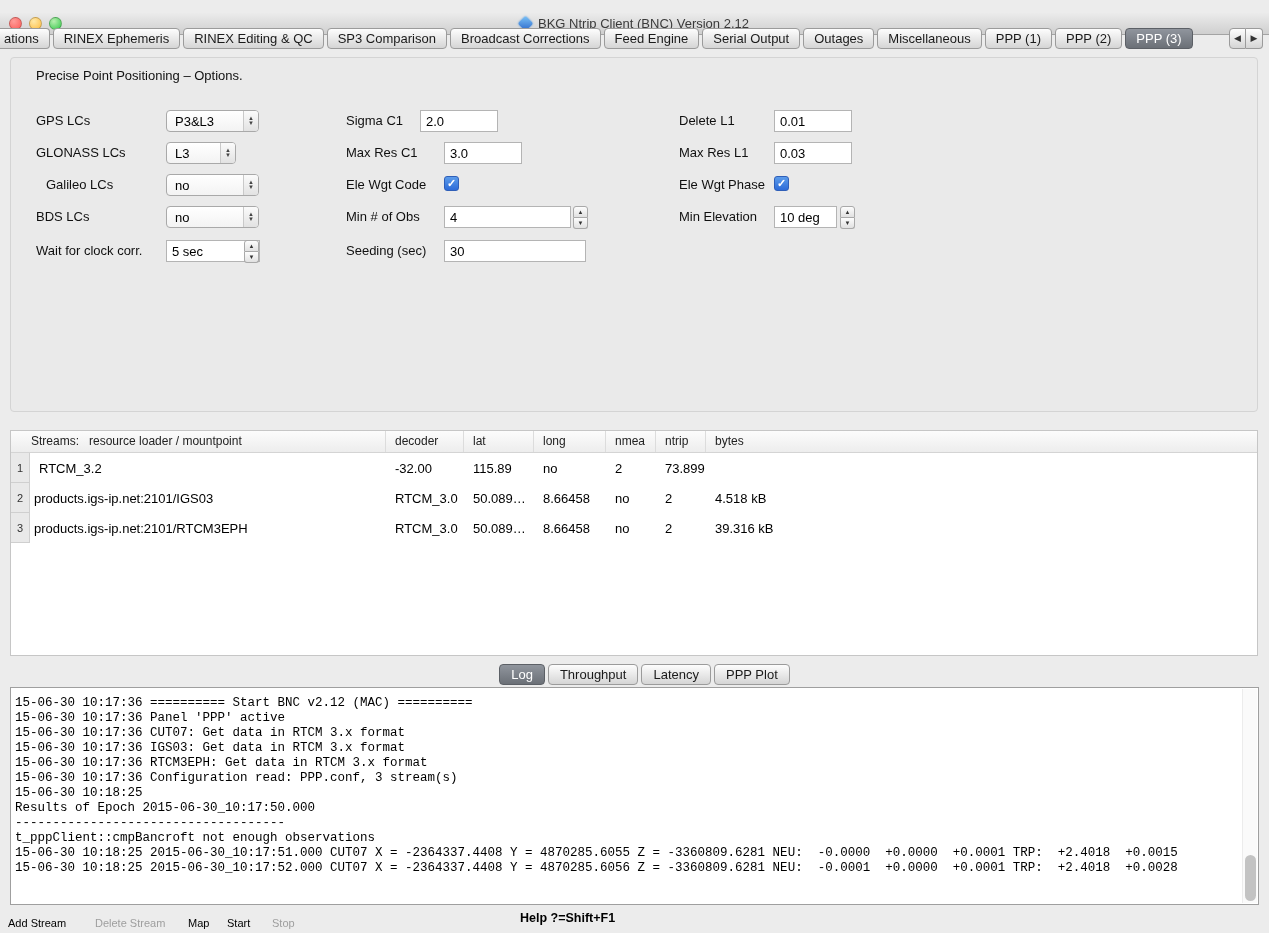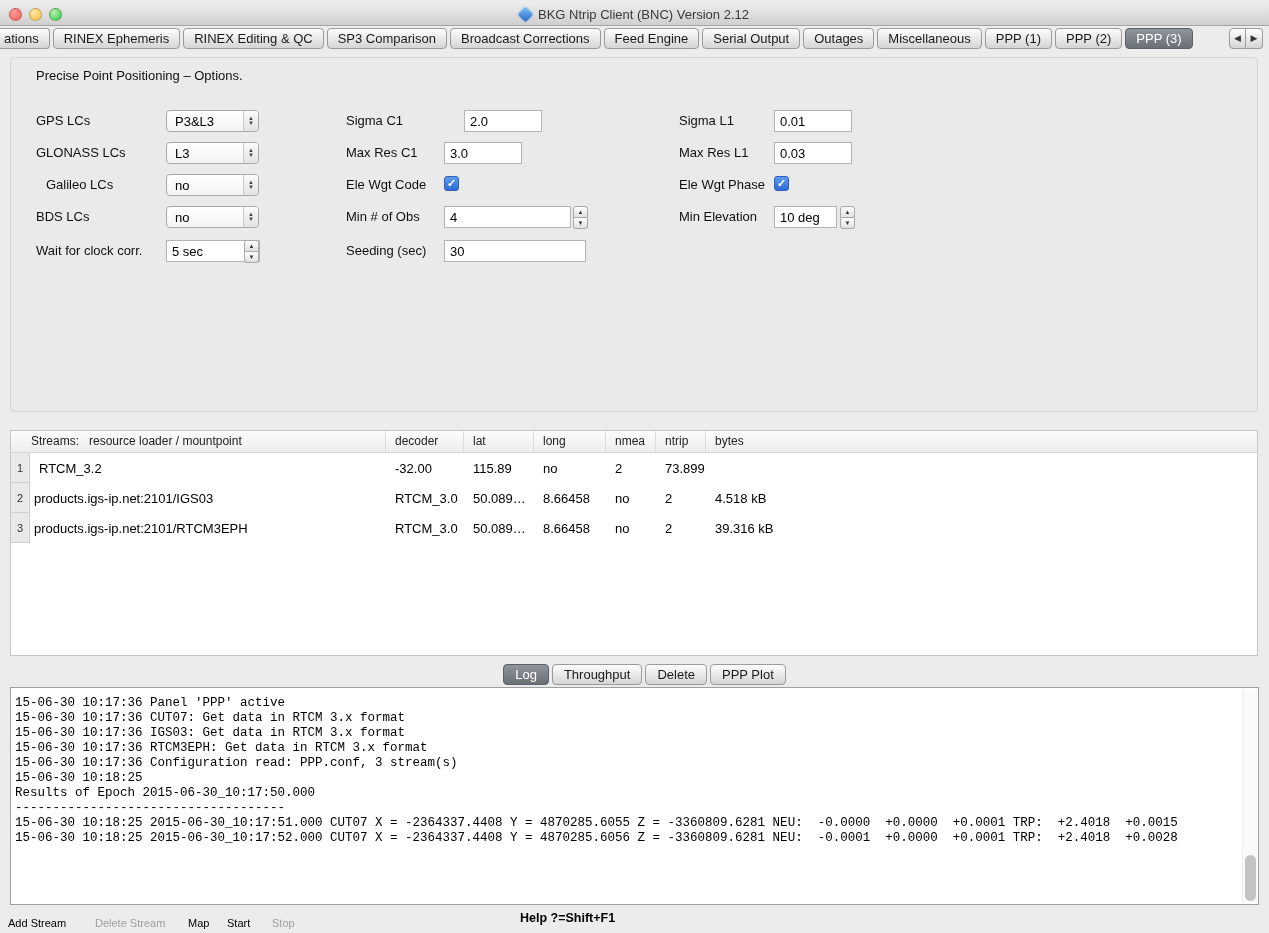--- a/index.html
+++ b/index.html
@@ -1,21 +1,21 @@
 <!DOCTYPE html>
 <html><head>
 <meta charset="utf-8">
 <style>
   * { margin:0; padding:0; box-sizing:border-box; }
   html,body { background:#ececec; }
   body { font-family:"Liberation Sans", sans-serif; }
   .window { position:relative; width:1269px; height:933px; background:#ececec; overflow:hidden; }
 
   
-  .titlebar { position:absolute; top:4px; left:0; right:0; height:22px;
+  .titlebar { position:absolute; top:13px; left:0; right:0; height:22px;
     background:linear-gradient(#ebebeb,#cfcfcf); border-bottom:1px solid #a3a3a3; }
   .traffic { position:absolute; left:9px; top:4px; display:flex; gap:7px; }
   .tl { width:13px; height:13px; border-radius:50%; display:inline-block; border:1px solid rgba(0,0,0,.22); }
   .tl.red    { background:radial-gradient(circle at 35% 30%, #ff9d99, #fc5b57); }
   .tl.yellow { background:radial-gradient(circle at 35% 30%, #ffe9a8, #fdbc40); }
   .tl.green  { background:radial-gradient(circle at 35% 30%, #b8efb0, #34c84a); }
   .title-wrap { height:100%; display:flex; align-items:center; justify-content:center; gap:7px; }
   .app-icon { width:11px; height:11px; background:linear-gradient(135deg,#7cc4f8,#2a66c9);
     transform:rotate(45deg); border-radius:2px; box-shadow:0 0 2px #4a8fd8; }
   .title-text { font-size:13px; color:#3a3a3a; }
@@ -139,21 +139,21 @@
     <span class="lbl" style="left:25px; top:55px;">GPS LCs</span>
     <div class="combo" style="left:155px; top:52px; width:93px;">
       <span class="combo-text">P3&amp;L3</span>
       <span class="combo-arrows">
           <i>▲</i>
           <i>▼</i>
         </span>
     </div>
 
     <span class="lbl" style="left:25px; top:87px;">GLONASS LCs</span>
-    <div class="combo" style="left:155px; top:84px; width:93px;">
+    <div class="combo" style="left:155px; top:84px; width:70px;">
       <span class="combo-text">L3</span>
       <span class="combo-arrows">
           <i>▲</i>
           <i>▼</i>
         </span>
     </div>
 
     <span class="lbl" style="left:35px; top:119px;">Galileo LCs</span>
     <div class="combo" style="left:155px; top:116px; width:93px;">
       <span class="combo-text">no</span>
@@ -177,21 +177,21 @@
     <div class="stepper" style="left:233px; top:182px;">
       <span class="half up">
           <i>▲</i>
         </span>
       <span class="half down">
           <i>▼</i>
         </span>
     </div>
 
     <span class="lbl" style="left:335px; top:55px;">Sigma C1</span>
-    <input class="field" style="left: 453px; top: 52px; width: 78px;" value="2.0">
+    <input class="field" style="left: 409px; top: 52px; width: 78px;" value="2.0">
 
     <span class="lbl" style="left:335px; top:87px;">Max Res C1</span>
     <input class="field" style="left: 433px; top: 84px; width: 78px;" value="3.0">
 
     <span class="lbl" style="left:335px; top:119px;">Ele Wgt Code</span>
     <div class="checkbox" style="left:433px; top:118px;"><span>✓</span></div>
 
     <span class="lbl" style="left:335px; top:151px;">Min # of Obs</span>
     <input class="field" style="left: 433px; top: 148px; width: 127px;" value="4">
     <div class="stepper" style="left:562px; top:148px;">
@@ -199,21 +199,21 @@
           <i>▲</i>
         </span>
       <span class="half down">
           <i>▼</i>
         </span>
     </div>
 
     <span class="lbl" style="left:335px; top:185px;">Seeding (sec)</span>
     <input class="field" style="left: 433px; top: 182px; width: 142px;" value="30">
 
-    <span class="lbl" style="left:668px; top:55px;">Sigma L1</span>
+    <span class="lbl" style="left:668px; top:55px;">Delete L1</span>
     <input class="field" style="left: 763px; top: 52px; width: 78px;" value="0.01">
 
     <span class="lbl" style="left:668px; top:87px;">Max Res L1</span>
     <input class="field" style="left: 763px; top: 84px; width: 78px;" value="0.03">
 
     <span class="lbl" style="left:668px; top:119px;">Ele Wgt Phase</span>
     <div class="checkbox" style="left:763px; top:118px;"><span>✓</span></div>
 
     <span class="lbl" style="left:668px; top:151px;">Min Elevation</span>
     <input class="field" style="left: 763px; top: 148px; width: 63px;" value="10 deg">
@@ -264,34 +264,36 @@
       <div class="td">8.66458</div>
       <div class="td">no</div>
       <div class="td">2</div>
       <div class="td">39.316 kB</div>
     </div>
   </div>
 
   <div class="subtabs">
     <div class="subtab selected">Log</div>
     <div class="subtab">Throughput</div>
-    <div class="subtab">Delete</div>
+    <div class="subtab">Latency</div>
     <div class="subtab">PPP Plot</div>
   </div>
 
   <div class="log">
     <div class="log-lines">
+      <div class="log-line">15-06-30 10:17:36 ========== Start BNC v2.12 (MAC) ==========</div>
       <div class="log-line">15-06-30 10:17:36 Panel 'PPP' active</div>
       <div class="log-line">15-06-30 10:17:36 CUT07: Get data in RTCM 3.x format</div>
       <div class="log-line">15-06-30 10:17:36 IGS03: Get data in RTCM 3.x format</div>
       <div class="log-line">15-06-30 10:17:36 RTCM3EPH: Get data in RTCM 3.x format</div>
       <div class="log-line">15-06-30 10:17:36 Configuration read: PPP.conf, 3 stream(s)</div>
       <div class="log-line">15-06-30 10:18:25</div>
       <div class="log-line">Results of Epoch 2015-06-30_10:17:50.000</div>
       <div class="log-line">------------------------------------</div>
+      <div class="log-line">t_pppClient::cmpBancroft not enough observations</div>
       <div class="log-line">15-06-30 10:18:25 2015-06-30_10:17:51.000 CUT07 X = -2364337.4408 Y = 4870285.6055 Z = -3360809.6281 NEU:  -0.0000  +0.0000  +0.0001 TRP:  +2.4018  +0.0015</div>
       <div class="log-line">15-06-30 10:18:25 2015-06-30_10:17:52.000 CUT07 X = -2364337.4408 Y = 4870285.6056 Z = -3360809.6281 NEU:  -0.0001  +0.0000  +0.0001 TRP:  +2.4018  +0.0028</div>
     </div>
     <div class="vscroll">
       <div class="vthumb"></div>
     </div>
   </div>
 
   <div class="statusbar">
     <span class="sbtn" style="left:8px;">Add Stream</span>

